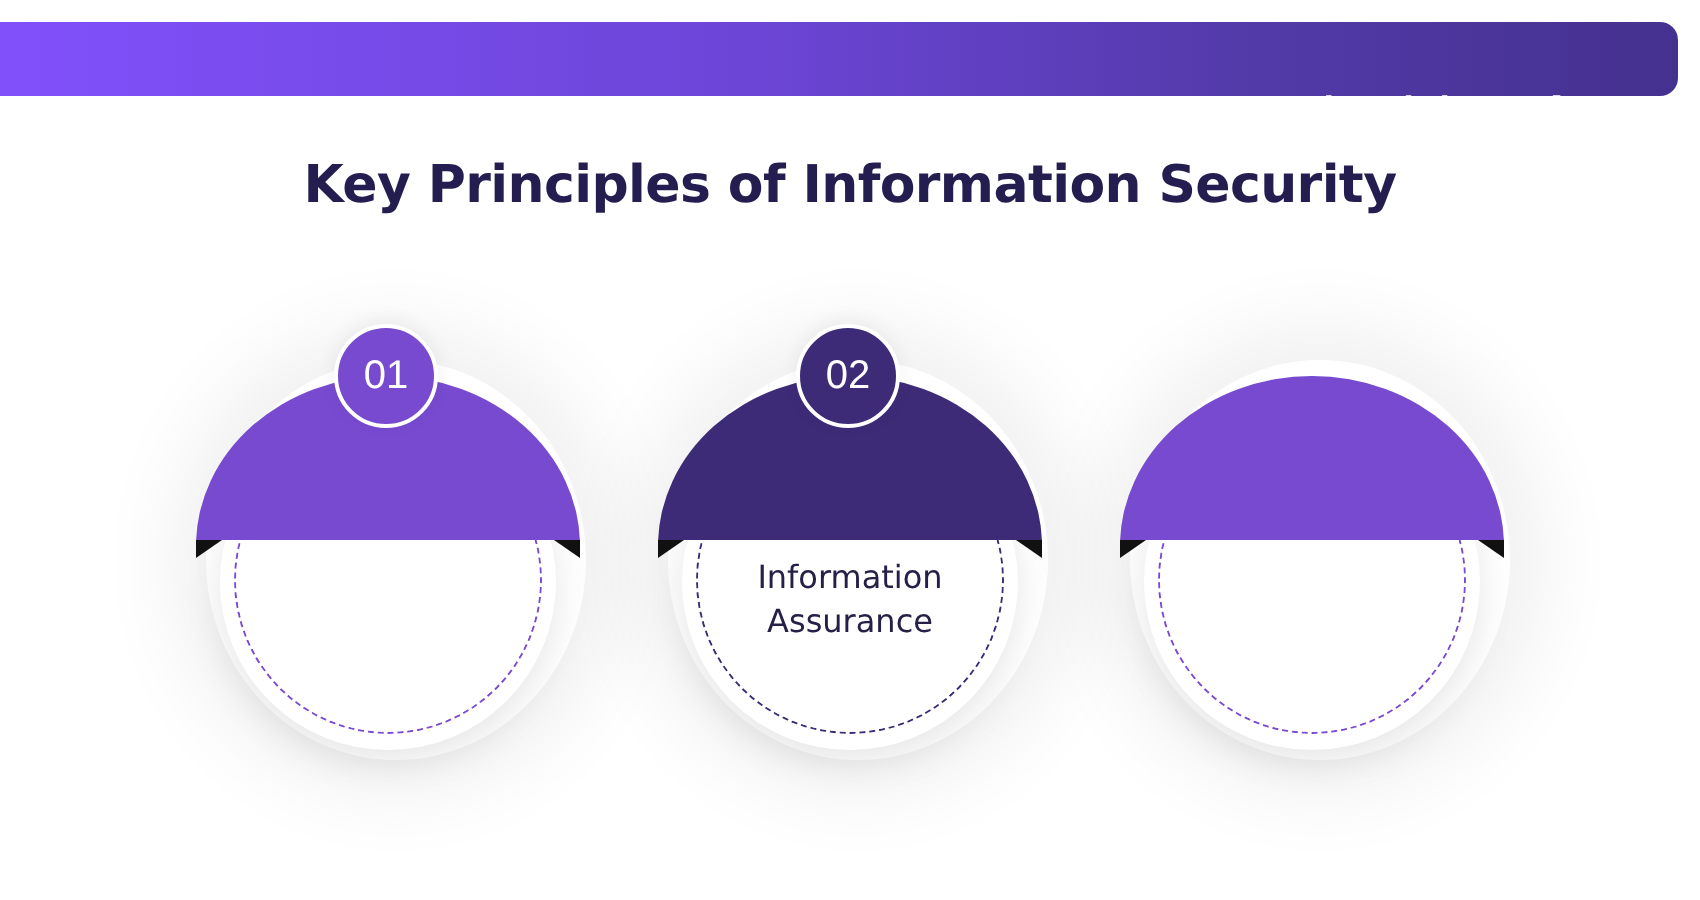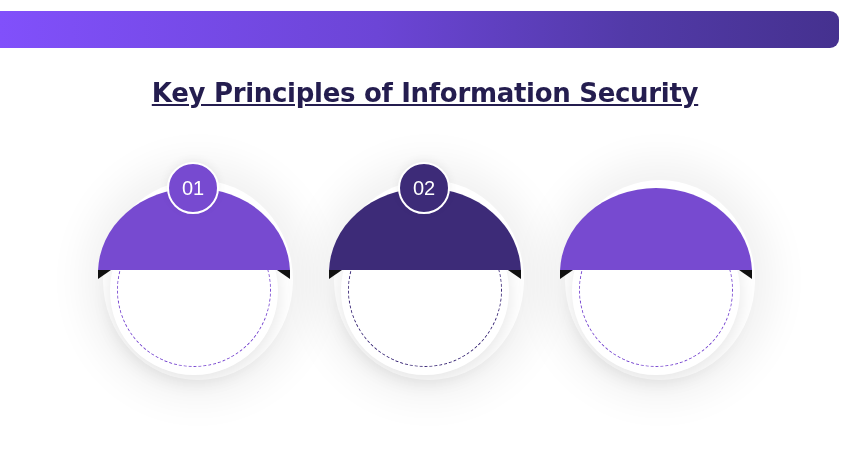--- a/index.html
+++ b/index.html
@@ -17,21 +17,20 @@
       white-space: nowrap;
       margin-top: 26px;
     }
     .brand .the { font-style: italic; font-size: 9px; margin-right: 1px; }
     .brand .academy { font-weight: bold; }
 
     .title {
       position: absolute; left: 0; top: 78px; width: 850px; text-align: center;
       color: #241d4f; font-weight: bold; font-size: 26px; letter-spacing: -0.3px;
       font-family: "DejaVu Sans", "Liberation Sans", sans-serif;
-      text-decoration: underline;
     }
 
     .card { position: absolute; top: 140px; width: 230px; height: 260px; }
     .card .glow {
       position: absolute; left: 20px; top: 40px; width: 190px; height: 200px; border-radius: 50%;
       box-shadow: 0 0 40px 18px rgba(0,0,0,0.06);
     }
     .card .disc {
       position: absolute; left: 27px; top: 67px; width: 168px; height: 168px; border-radius: 50%;
       background: #ffffff; box-shadow: 0 6px 18px rgba(0,0,0,0.10);
@@ -86,20 +85,21 @@
   <div class="fold-l"></div>
   <div class="fold-r"></div>
   <div class="dome"></div>
   <div class="badge">01</div>
 </div>
 
 <div class="card dark" style="left:314px; --dome:#3d2b78;">
   <div class="glow"></div>
   <div class="disc"></div>
   <div class="dashed"></div>
+  <div class="label" style="padding:0 14px;">Information Assurance</div>
   <div class="fold-l"></div>
   <div class="fold-r"></div>
   <div class="dome"></div>
   <div class="badge">02</div>
 </div>
 
 <div class="card" style="left:545px; --dome:#774ad0;">
   <div class="glow"></div>
   <div class="disc"></div>
   <div class="dashed"></div>

